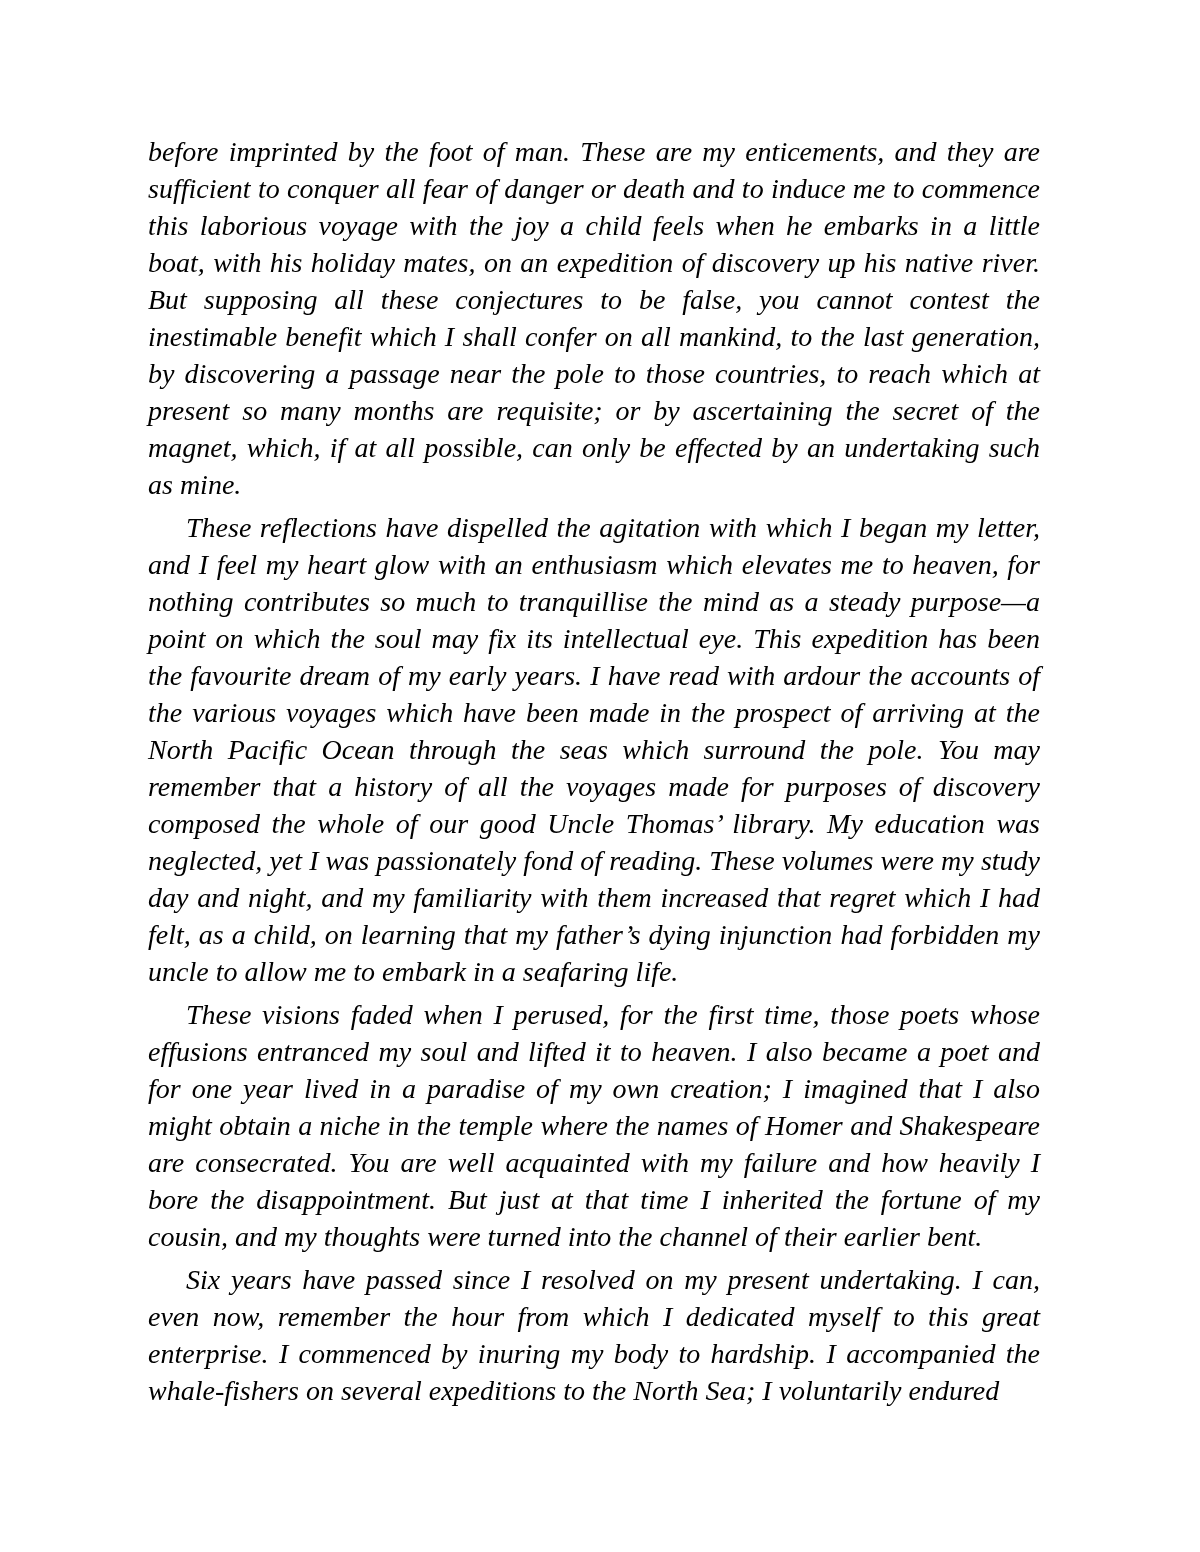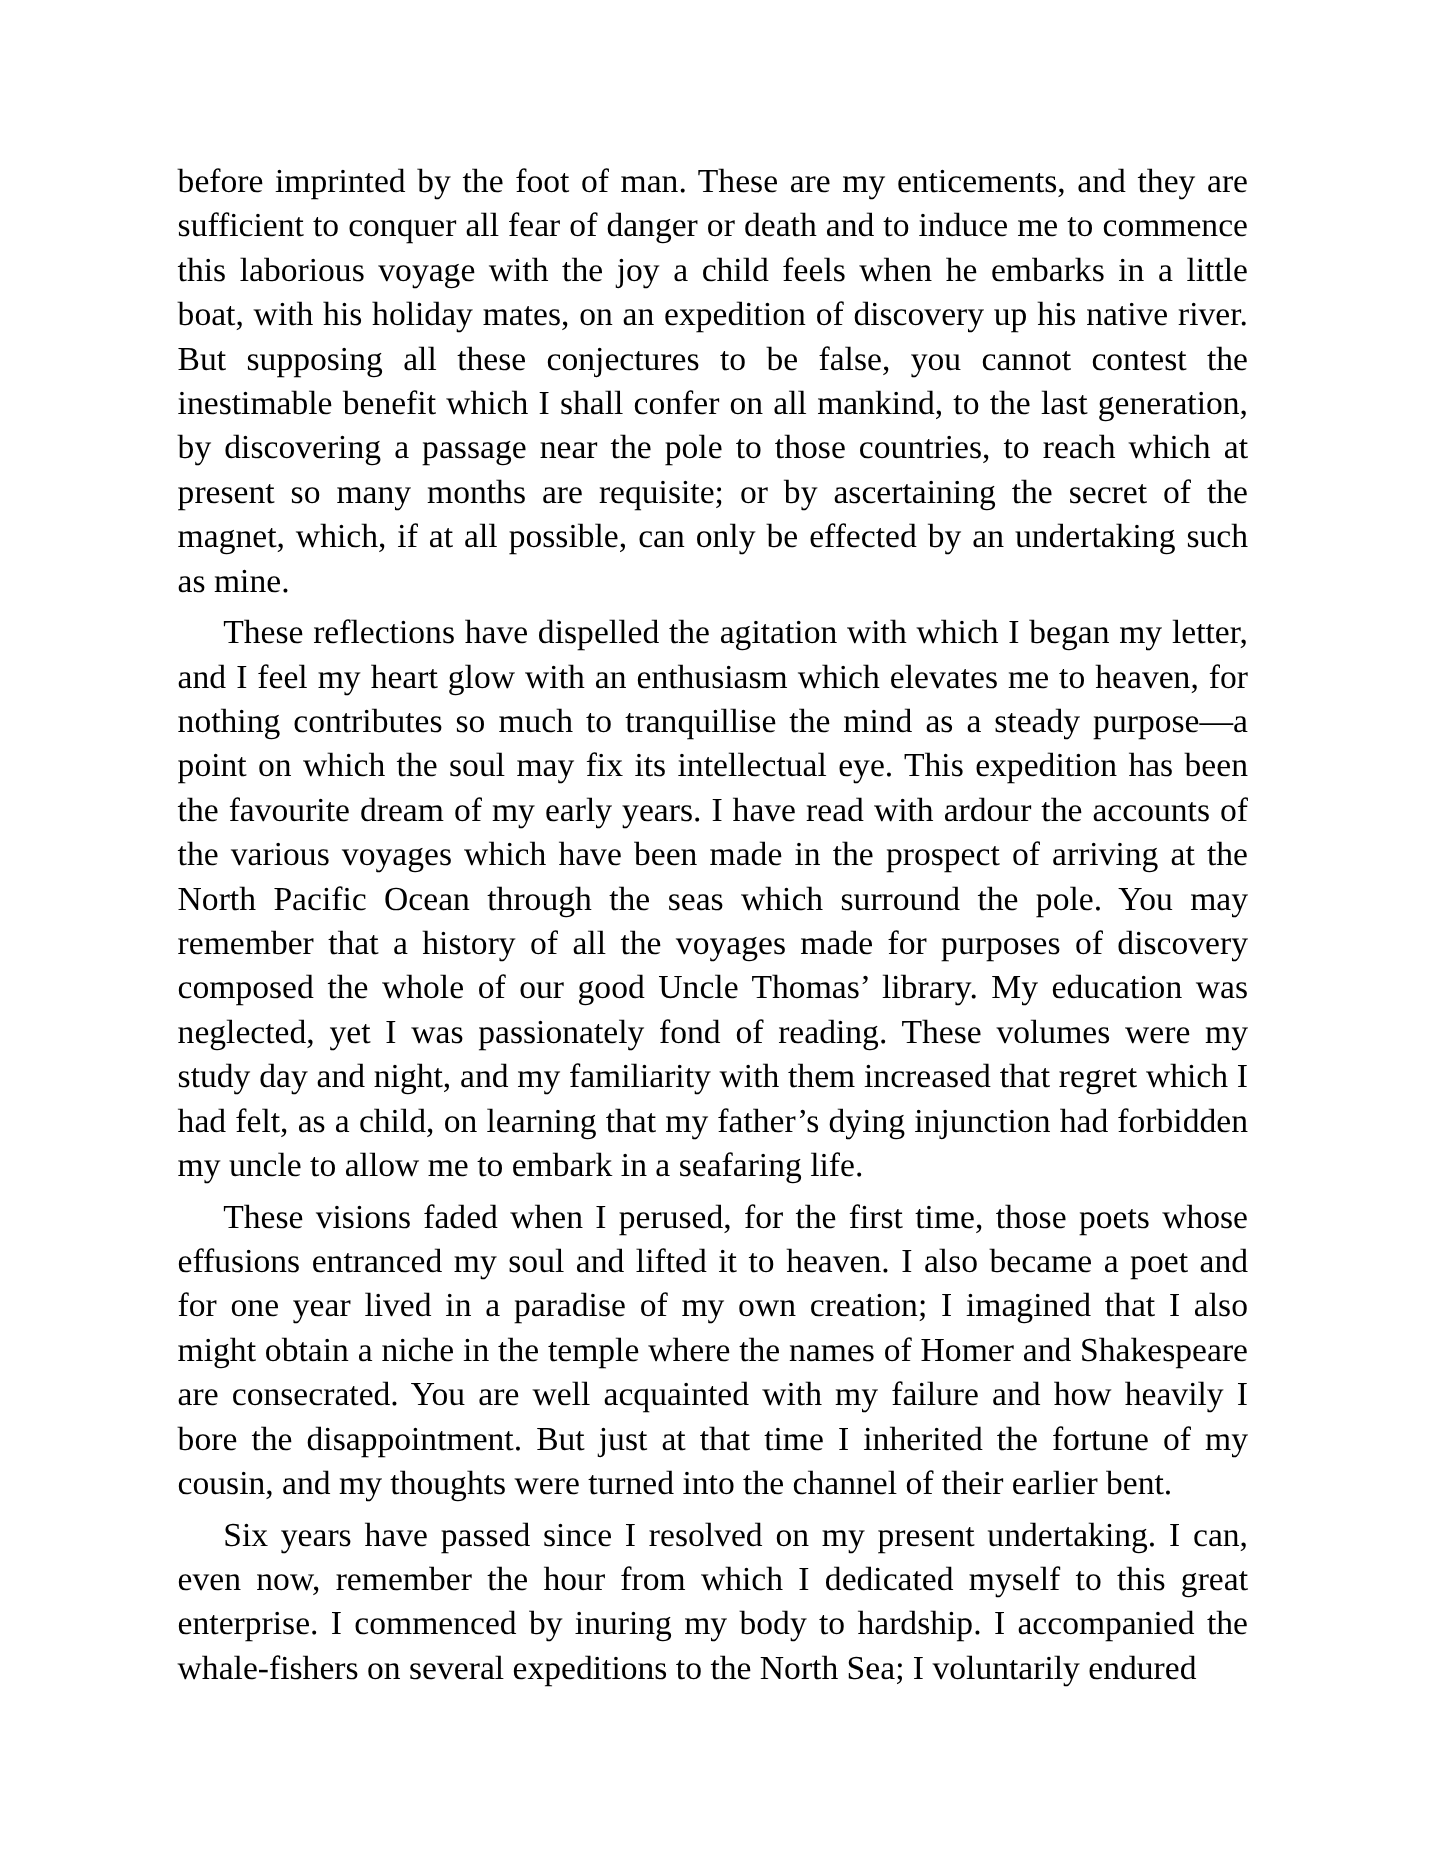--- a/index.html
+++ b/index.html
@@ -19,20 +19,21 @@
   .text-block {
     font-family: "Liberation Serif", "DejaVu Serif", serif;
     font-size: 28px;
     line-height: 37px;
     color: #000000;
     text-align: justify;
   }
   .para {
     margin: 0 12px 6px 0;
     text-indent: 38px;
+    font-style: italic;
   }
   .para.continuation {
     text-indent: 0;
   }
 </style>
 </head>
 <body>
 
 <div class="page">
   <div class="text-block">

